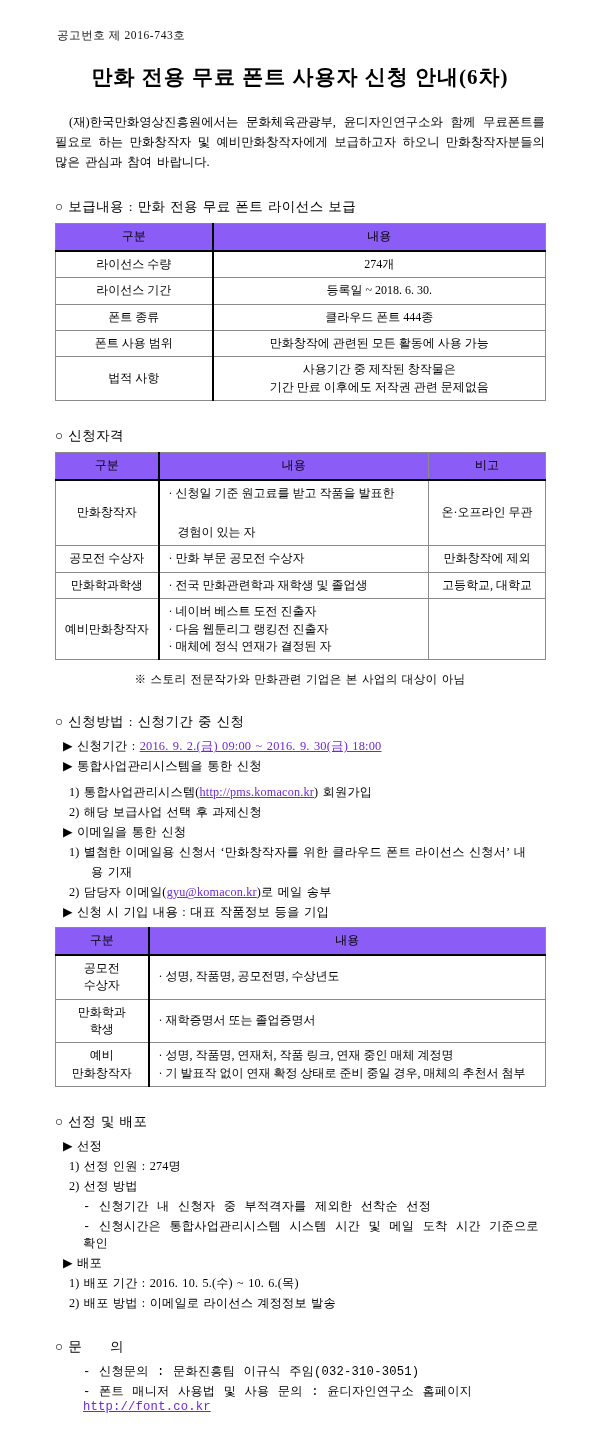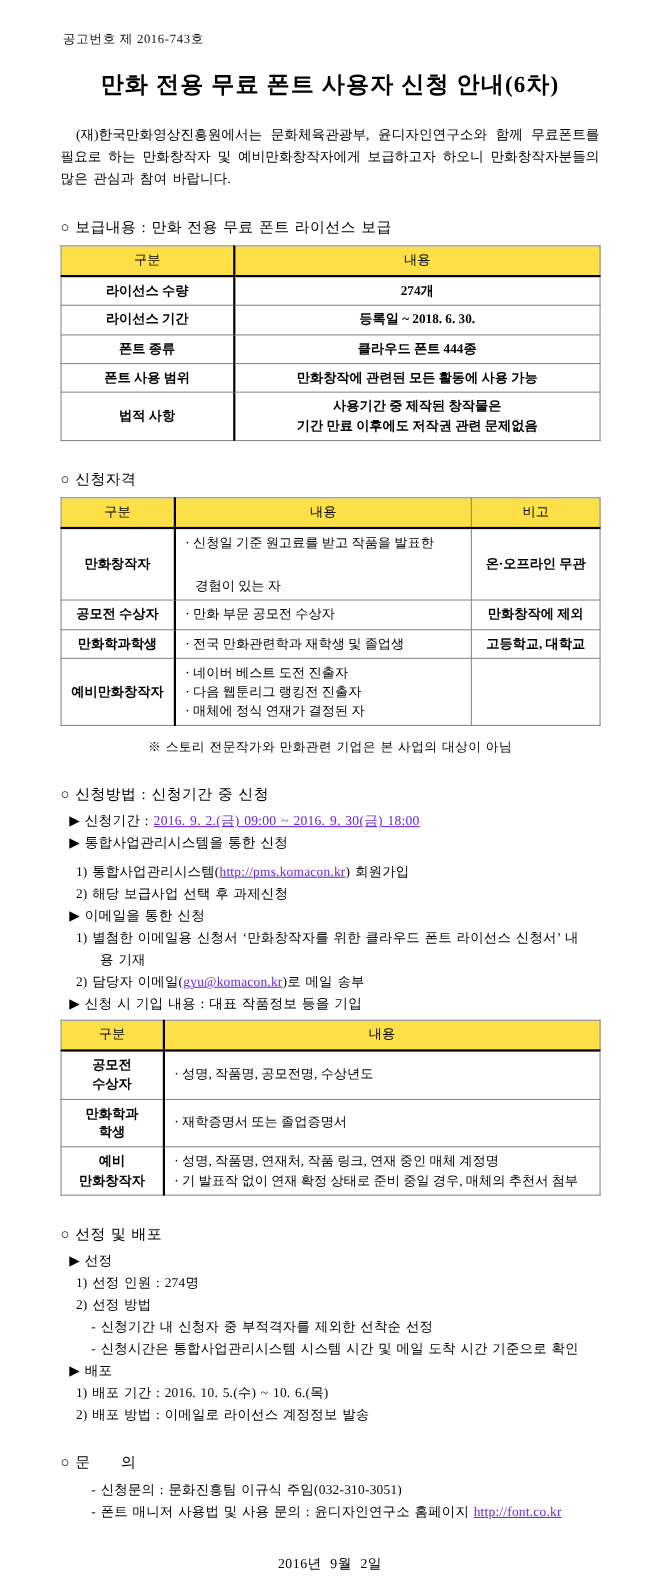--- a/index.html
+++ b/index.html
@@ -65,27 +65,27 @@
     margin: 0;
   }
   table td, table th {
     border: 1px solid #8a8a8a;
     padding: 4px 6px;
     vertical-align: middle;
     font-weight: normal;
     line-height: 1.45;
   }
   thead th {
-    background: #fde047;
+    background: #8b5cf6;
     text-align: center;
     font-weight: normal;
     padding: 4px 0;
     border-bottom: 2px solid #000;
   }
-  .cellc { text-align: center; font-weight: bold; }
+  .cellc { text-align: center; }
   .celll { text-align: left; padding-left: 9px; }
   .vdiv { border-left: 2px solid #000; }
   .tbl-note {
     font-size: 11.6px;
     margin: 12px 0 0 0;
     text-align: center;
     letter-spacing: 0.3px;
     word-spacing: 1px;
   }
   .bullist { margin: 0; }
@@ -108,20 +108,21 @@
     word-spacing: 1px;
   }
   .num-line.cont {
     margin-left: 36px;
   }
   .dash-line {
     font-size: 12.2px;
     margin: 3px 0 0 28px;
     letter-spacing: 0.2px;
     word-spacing: 1px;
+    font-family: Liberation Mono, monospace;
   }
   a.link, .link {
     color: #6d28d9;
     text-decoration: underline;
   }
 
   
   .sign-date {
     text-align: center;
     font-size: 12.5px;

